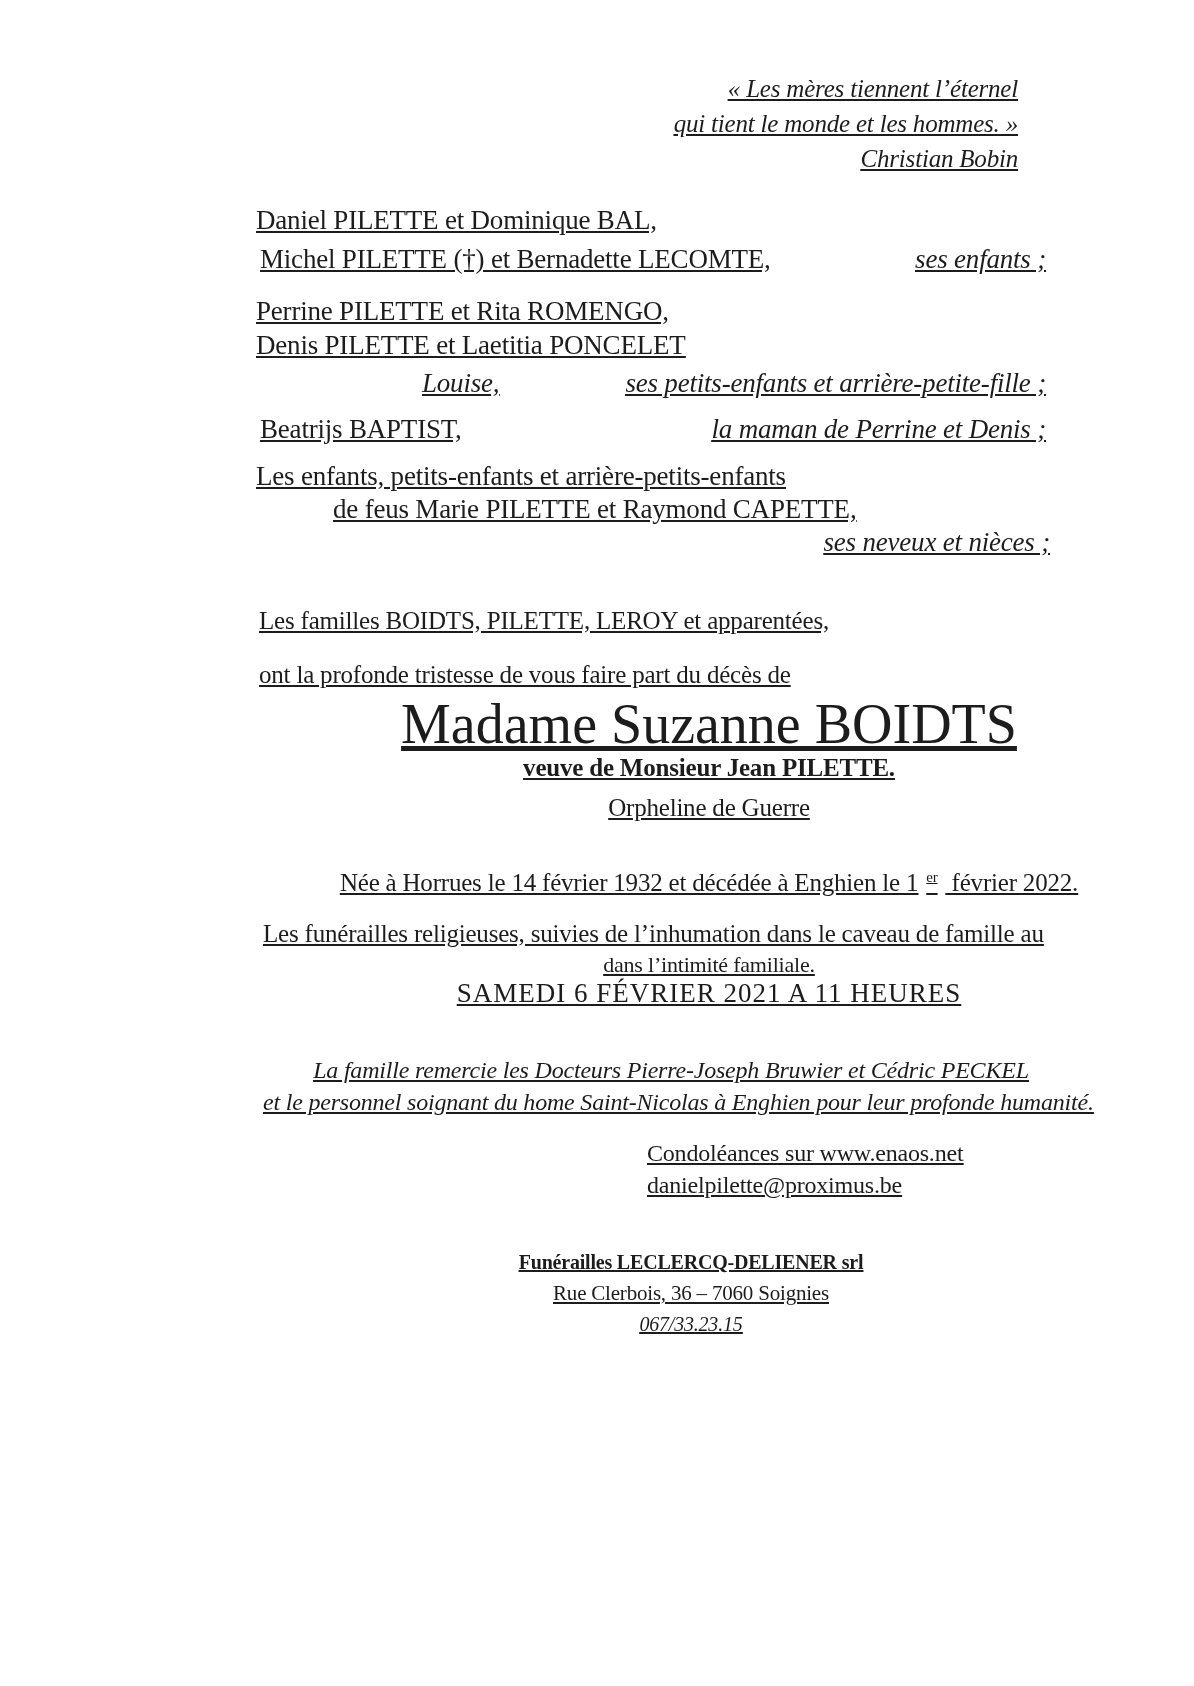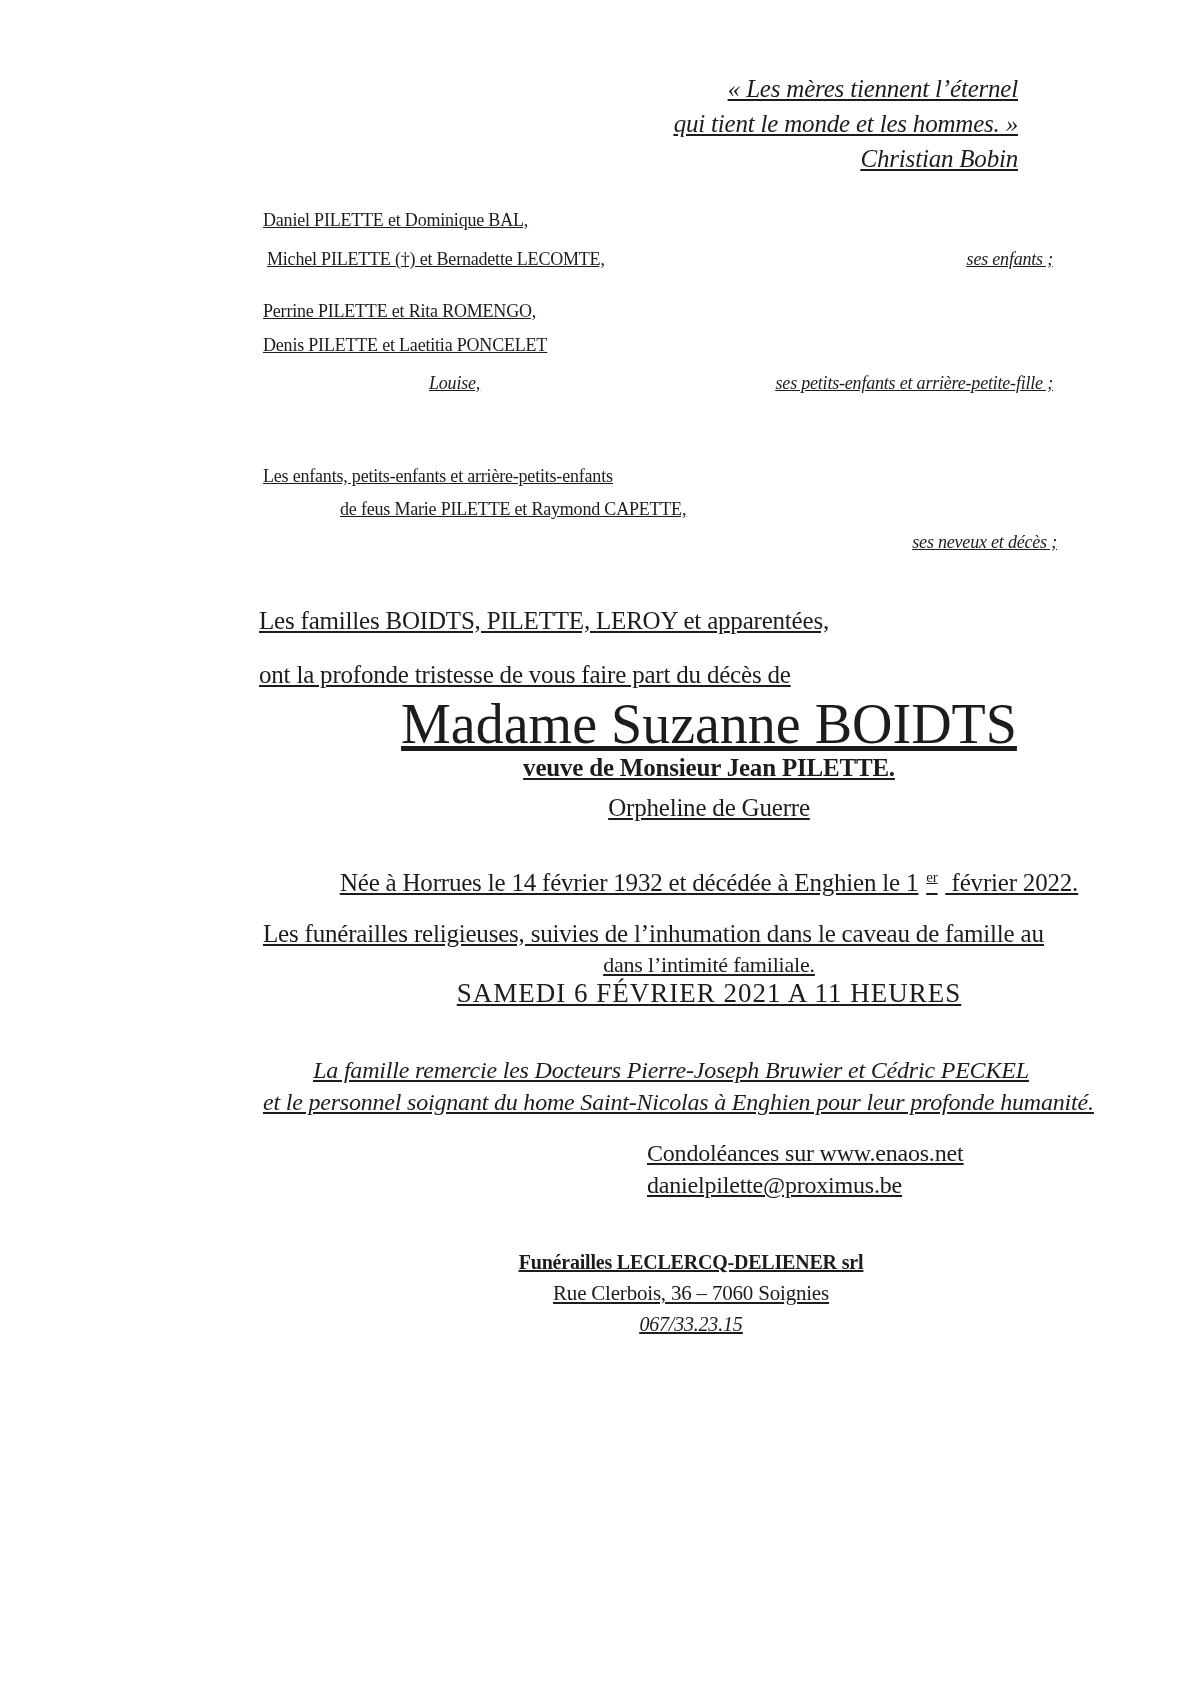--- a/index.html
+++ b/index.html
@@ -14,21 +14,21 @@
   .abs { position:absolute; }
   .nowrap { white-space:nowrap; }
   .it { font-style:italic; }
   .b  { font-weight:bold; }
   .row { display:flex; justify-content:space-between; align-items:flex-end; white-space:nowrap; }
 
   .quote {
     top:53px; right:180px; text-align:right;
     font-size:25px; line-height:31px; font-style:italic;
   }
-  .mourners { left:243px; width:802px; font-size:18px; }
+  .mourners { left:236px; width:802px; font-size:27px; }
   .g1 { top:185px; line-height:31px; }
   .g2 { top:276px; line-height:30px; }
   .g3 { top:390px; line-height:30px; }
   .g4 { top:442px; line-height:29px; }
   .indent-louise { padding-left:162px; }
   .indent-defeus { padding-left:77px; }
   .rel { font-style:italic; }
   .rel-line { text-align:right; font-style:italic; }
 
   .families { top:590px; left:243px; font-size:25px; line-height:30px; }
@@ -77,25 +77,31 @@
 
   <div class="abs mourners g2">
     <div class="nowrap">Perrine PILETTE et Rita ROMENGO,</div>
     <div class="nowrap">Denis PILETTE et Laetitia PONCELET</div>
     <div class="row">
       <span class="it indent-louise">Louise,</span>
       <span class="rel">ses petits-enfants et arrière-petite-fille ;</span>
     </div>
   </div>
 
+  <div class="abs mourners g3">
+    <div class="row">
+      <span>Beatrijs BAPTIST,</span>
+      <span class="rel">la maman de Perrine et Denis ;</span>
+    </div>
+  </div>
 
   <div class="abs mourners g4">
     <div class="nowrap">Les enfants, petits-enfants et arrière-petits-enfants</div>
     <div class="nowrap indent-defeus">de feus Marie PILETTE et Raymond CAPETTE,</div>
-    <div class="rel-line">ses neveux et décès ;</div>
+    <div class="rel-line">ses neveux et nièces ;</div>
   </div>
 
   <div class="abs families nowrap">Les familles BOIDTS, PILETTE, LEROY et apparentées,</div>
 
   <div class="abs announce nowrap">ont la profonde tristesse de vous faire part du décès de</div>
 
   <div class="abs ctr deceased-name nowrap">Madame Suzanne BOIDTS</div>
   <div class="abs ctr widow nowrap">veuve de Monsieur Jean PILETTE.</div>
   <div class="abs ctr title1 nowrap">Orpheline de Guerre</div>
 

